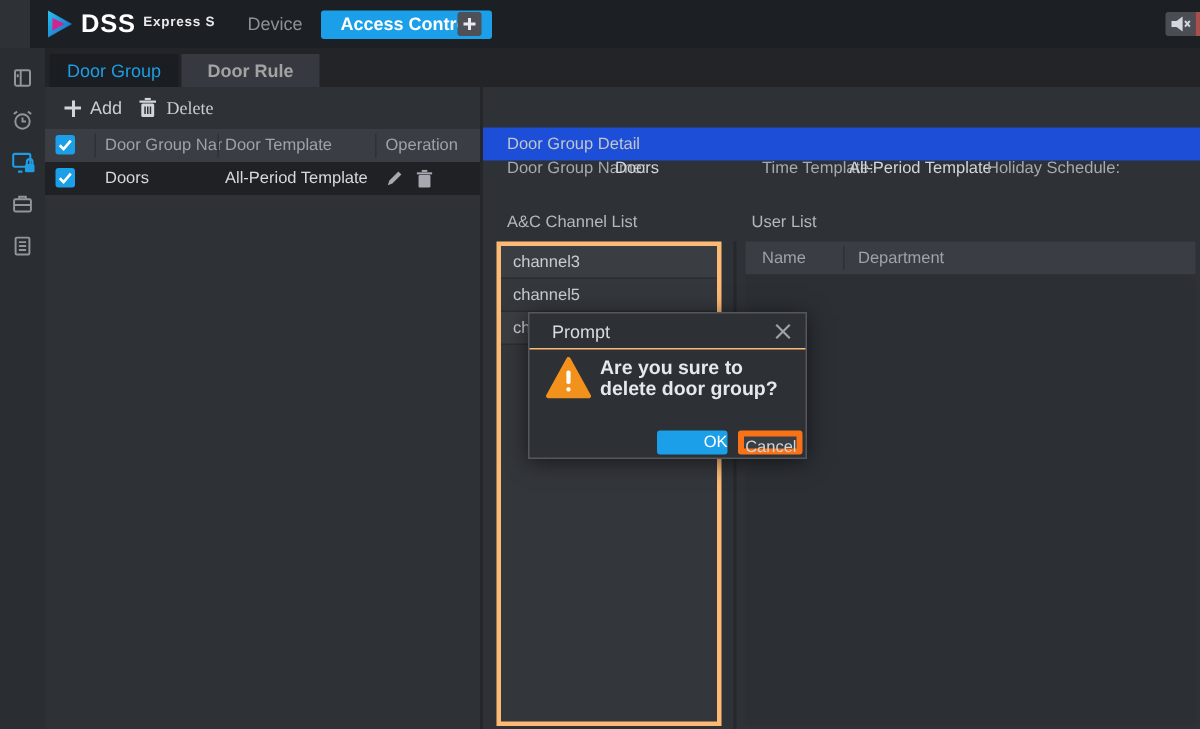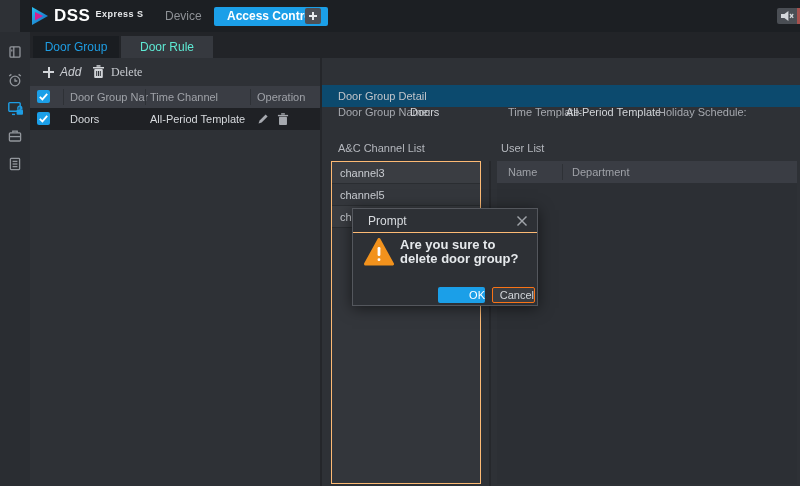--- a/index.html
+++ b/index.html
@@ -22,66 +22,66 @@
   .alarm-badge { position:absolute; left:777px; top:8px; width:19px; height:16px; background:#a6504d; border-radius:0 2px 2px 0; color:#fff; font-size:10px; line-height:16px; text-align:center; }
 
   
   .rail { position:absolute; left:0; top:32px; width:30px; height:454px; background:#2a2d32; }
   .rail-item { position:absolute; left:7px; width:16px; height:16px; }
 
   
   .tabbar { position:absolute; left:30px; top:32px; width:770px; height:26px; background:#222428; }
   .door-tab { position:absolute; top:4px; height:22px; line-height:22px; text-align:center; font-size:12px; }
   .door-tab.active { left:3px; width:86px; background:#1a1d21; color:#1e9de3; }
-  .door-tab.inactive { left:91px; width:92px; background:#36393f; color:#5eead4; }
+  .door-tab.inactive { left:91px; width:92px; background:#36393f; color:#a3a3a3;font-weight:bold; }
 
   
   .toolbar { position:absolute; left:30px; top:58px; width:290px; height:28px; }
   .tb-btn { position:absolute; top:6px; height:16px; display:flex; align-items:center; gap:6px; color:#c9ccd1; font-size:12px; cursor:default; }
-  .tb-add { left:13px;font-style:italic; }
+  .tb-add { left:13px; }
   .tb-del { left:62px;font-family:Liberation Serif, serif; }
   .plus-icon { position:relative; width:11px; height:11px; }
   .plus-icon i { position:absolute; background:#d2d5d9; }
   .plus-icon .h { left:0; top:4.5px; width:11px; height:2px; }
   .plus-icon .v { left:4.5px; top:0; width:2px; height:11px; }
 
   .grid-head { position:absolute; left:30px; top:86px; width:290px; height:22px; background:#3a3d44; font-size:11px; color:#9fa2a8; }
   .grid-row  { position:absolute; left:30px; top:108px; width:290px; height:22px; background:#1f2125; font-size:11px; color:#d6d9dd; }
   .col-sep { position:absolute; top:3px; width:1px; height:16px; background:#2e3136; }
   .cell { position:absolute; top:0; height:22px; line-height:22px; white-space:nowrap; overflow:hidden; }
   .chk { position:absolute; left:7px; top:4px; width:13px; height:13px; background:#1b9fe8; border-radius:2px; }
   .op-ic { position:absolute; top:5px; width:12px; height:12px; }
 
   
   .vdiv-main { position:absolute; left:320px; top:58px; width:2px; height:428px; background:#24262a; }
-  .detail-bar { position:absolute; left:322px; top:85px; width:478px; height:22px; background:#0c4a6e; color:#c2c5ca; font-size:11px; line-height:22px; padding-left:16px; }
+  .detail-bar { position:absolute; left:322px; top:85px; width:478px; height:22px; background:#1d4ed8; color:#c2c5ca; font-size:11px; line-height:22px; padding-left:16px; }
   .detail-fields { position:absolute; left:322px; top:99px; width:478px; height:26px; line-height:26px; font-size:11px; }
   .df-label { position:absolute; color:#a6a9af; white-space:nowrap; }
   .df-value { position:absolute; color:#d2d5d9; white-space:nowrap; }
   .sec-label { position:absolute; top:141px; height:14px; line-height:14px; font-size:11px; color:#b4b7bd; }
 
-  .chan-box { position:absolute; left:331px; top:161px; width:150px; height:323px; background:#33363b; border:1px solid #fdba74; }
+  .chan-box { position:absolute; left:331px; top:161px; width:150px; height:323px; background:#33363b; border:3px solid #fdba74; }
   .chan-item { height:22px; line-height:22px; padding-left:8px; font-size:11px; color:#c9ccd1; border-bottom:1px solid #2a2d31; }
   .chan-item:nth-child(odd) { background:#3a3d42; }
   .chan-item:nth-child(even) { background:#34373c; }
 
   .sec-vdiv { position:absolute; left:489px; top:161px; width:2px; height:325px; background:#26282c; }
 
   .user-head { position:absolute; left:497px; top:161px; width:300px; height:22px; background:#3a3d44; font-size:11px; color:#9fa2a8; }
   .user-body { position:absolute; left:497px; top:183px; width:300px; height:301px; background:#2c2f34; }
 
   
   .dlg { position:absolute; left:352px; top:208px; width:186px; height:98px; background:#2d3035; border:1px solid #54575d; box-shadow:0 2px 14px rgba(0,0,0,.55); }
   .dlg-title { position:absolute; left:0; top:0; width:100%; height:24px; line-height:24px; padding-left:15px; font-size:12px; color:#d8dbdf; border-bottom:1px solid #fdba74; }
   .dlg-close { position:absolute; right:9px; top:6px; width:12px; height:12px; }
   .dlg-warn { position:absolute; left:11px; top:29px; width:30px; height:28px; }
   .dlg-msg { position:absolute; left:47px; top:29px; width:134px; height:28px; line-height:14px; display:flex; align-items:center; font-size:13px; color:#e6e9ec;font-weight:bold; }
   .dlg-btn { position:absolute; top:78px; height:16px; line-height:16px; font-size:11px; text-align:right; border-radius:2px; }
   .dlg-ok { left:85px; width:47px; background:#1b9fe8; color:#ffffff; }
-  .dlg-cancel { left:139px; width:43px; background:#3a3d42; border:1px solid #f97316; color:#d2d5d9; line-height:14px; }
+  .dlg-cancel { left:139px; width:43px; background:#3a3d42; border:4px solid #f97316; color:#d2d5d9; line-height:14px; }
 </style>
 </head>
 <body>
 
 <div class="app">
 
   <div class="top">
     <div class="logo">
       <svg width="20" height="22" viewBox="0 0 20 22">
         <defs>
@@ -181,21 +181,21 @@
 
   <div class="grid-head">
     <span class="chk">
       <svg width="13" height="13" viewBox="0 0 13 13">
           <polyline points="2.8,6.8 5.4,9.4 10.2,3.8" fill="none" stroke="#fff" stroke-width="1.8"></polyline>
         </svg>
     </span>
     <i class="col-sep" style="left:33px"></i>
     <span class="cell" style="left:40px;width:78px">Door Group Name</span>
     <i class="col-sep" style="left:115px"></i>
-    <span class="cell" style="left:120px;width:98px">Time Channel</span>
+    <span class="cell" style="left:120px;width:98px">Door Template</span>
     <i class="col-sep" style="left:220px"></i>
     <span class="cell" style="left:227px;width:60px">Operation</span>
   </div>
 
   <div class="grid-row">
     <span class="chk">
       <svg width="13" height="13" viewBox="0 0 13 13">
           <polyline points="2.8,6.8 5.4,9.4 10.2,3.8" fill="none" stroke="#fff" stroke-width="1.8"></polyline>
         </svg>
     </span>

